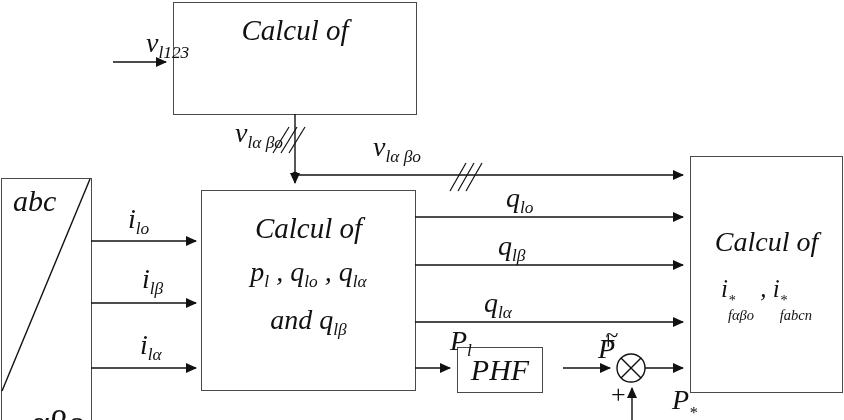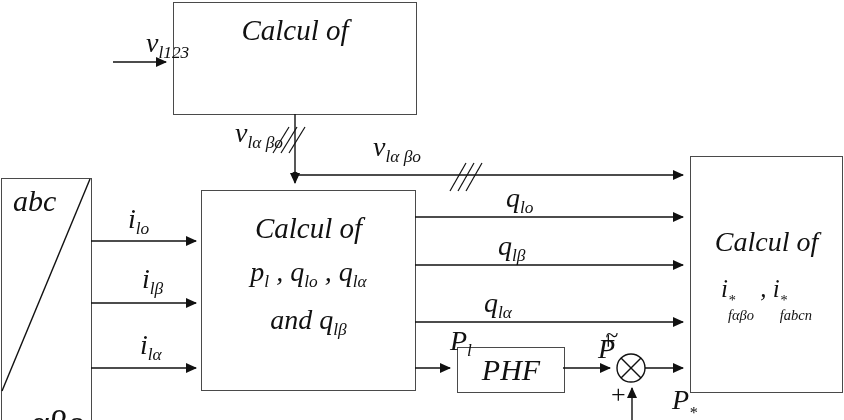--- a/index.html
+++ b/index.html
@@ -46,21 +46,21 @@
     <div class="bline" style="position:absolute;left:11px;top:6px;font-size:30px;">abc</div>
     <div class="bline upright" style="position:absolute;right:5px;bottom:0;font-size:36px;">αβo</div>
   </div>
 
   <div class="block" style="left:201px;top:190px;width:215px;height:201px;padding-top:22px;row-gap:14px;">
     <div class="bline" style="font-size:29px;">Calcul of</div>
     <div class="bline" style="font-size:28px;">p<sub>l</sub> , q<sub>lo</sub> , q<sub>lα</sub></div>
     <div class="bline" style="font-size:28px;">and q<sub>lβ</sub></div>
   </div>
 
-  <div class="block" style="left:457px;top:347px;width:108px;height:46px;justify-content:center;">
+  <div class="block" style="left:457px;top:347px;width:86px;height:46px;justify-content:center;">
     <div class="bline" style="font-size:30px;">PHF</div>
   </div>
 
   <div class="block" style="left:690px;top:156px;width:153px;height:237px;justify-content:center;row-gap:20px;">
     <div class="bline" style="font-size:28px;">Calcul of</div>
     <div class="bline" style="font-size:25px;">i<span class="ss">
           <span class="sp">*</span>
           <span class="sb">fαβo</span>
         </span> , i<span class="ss">
           <span class="sp">*</span>

